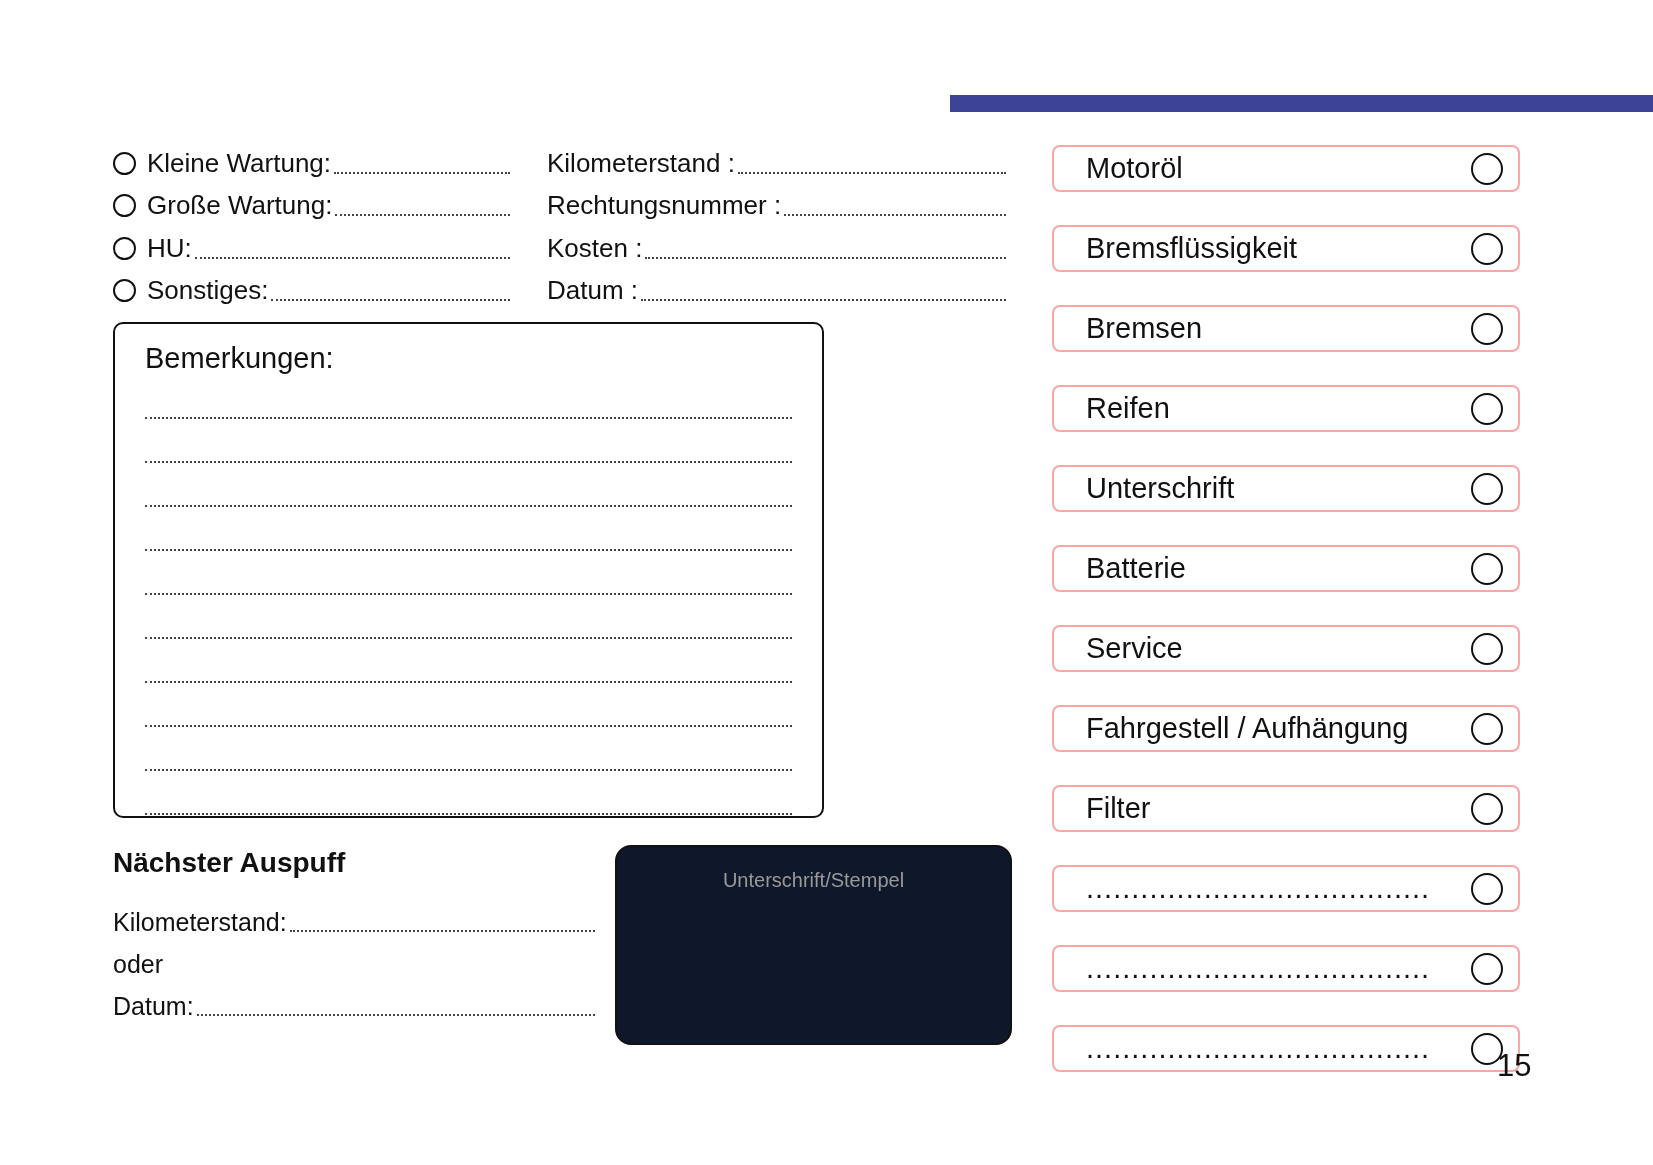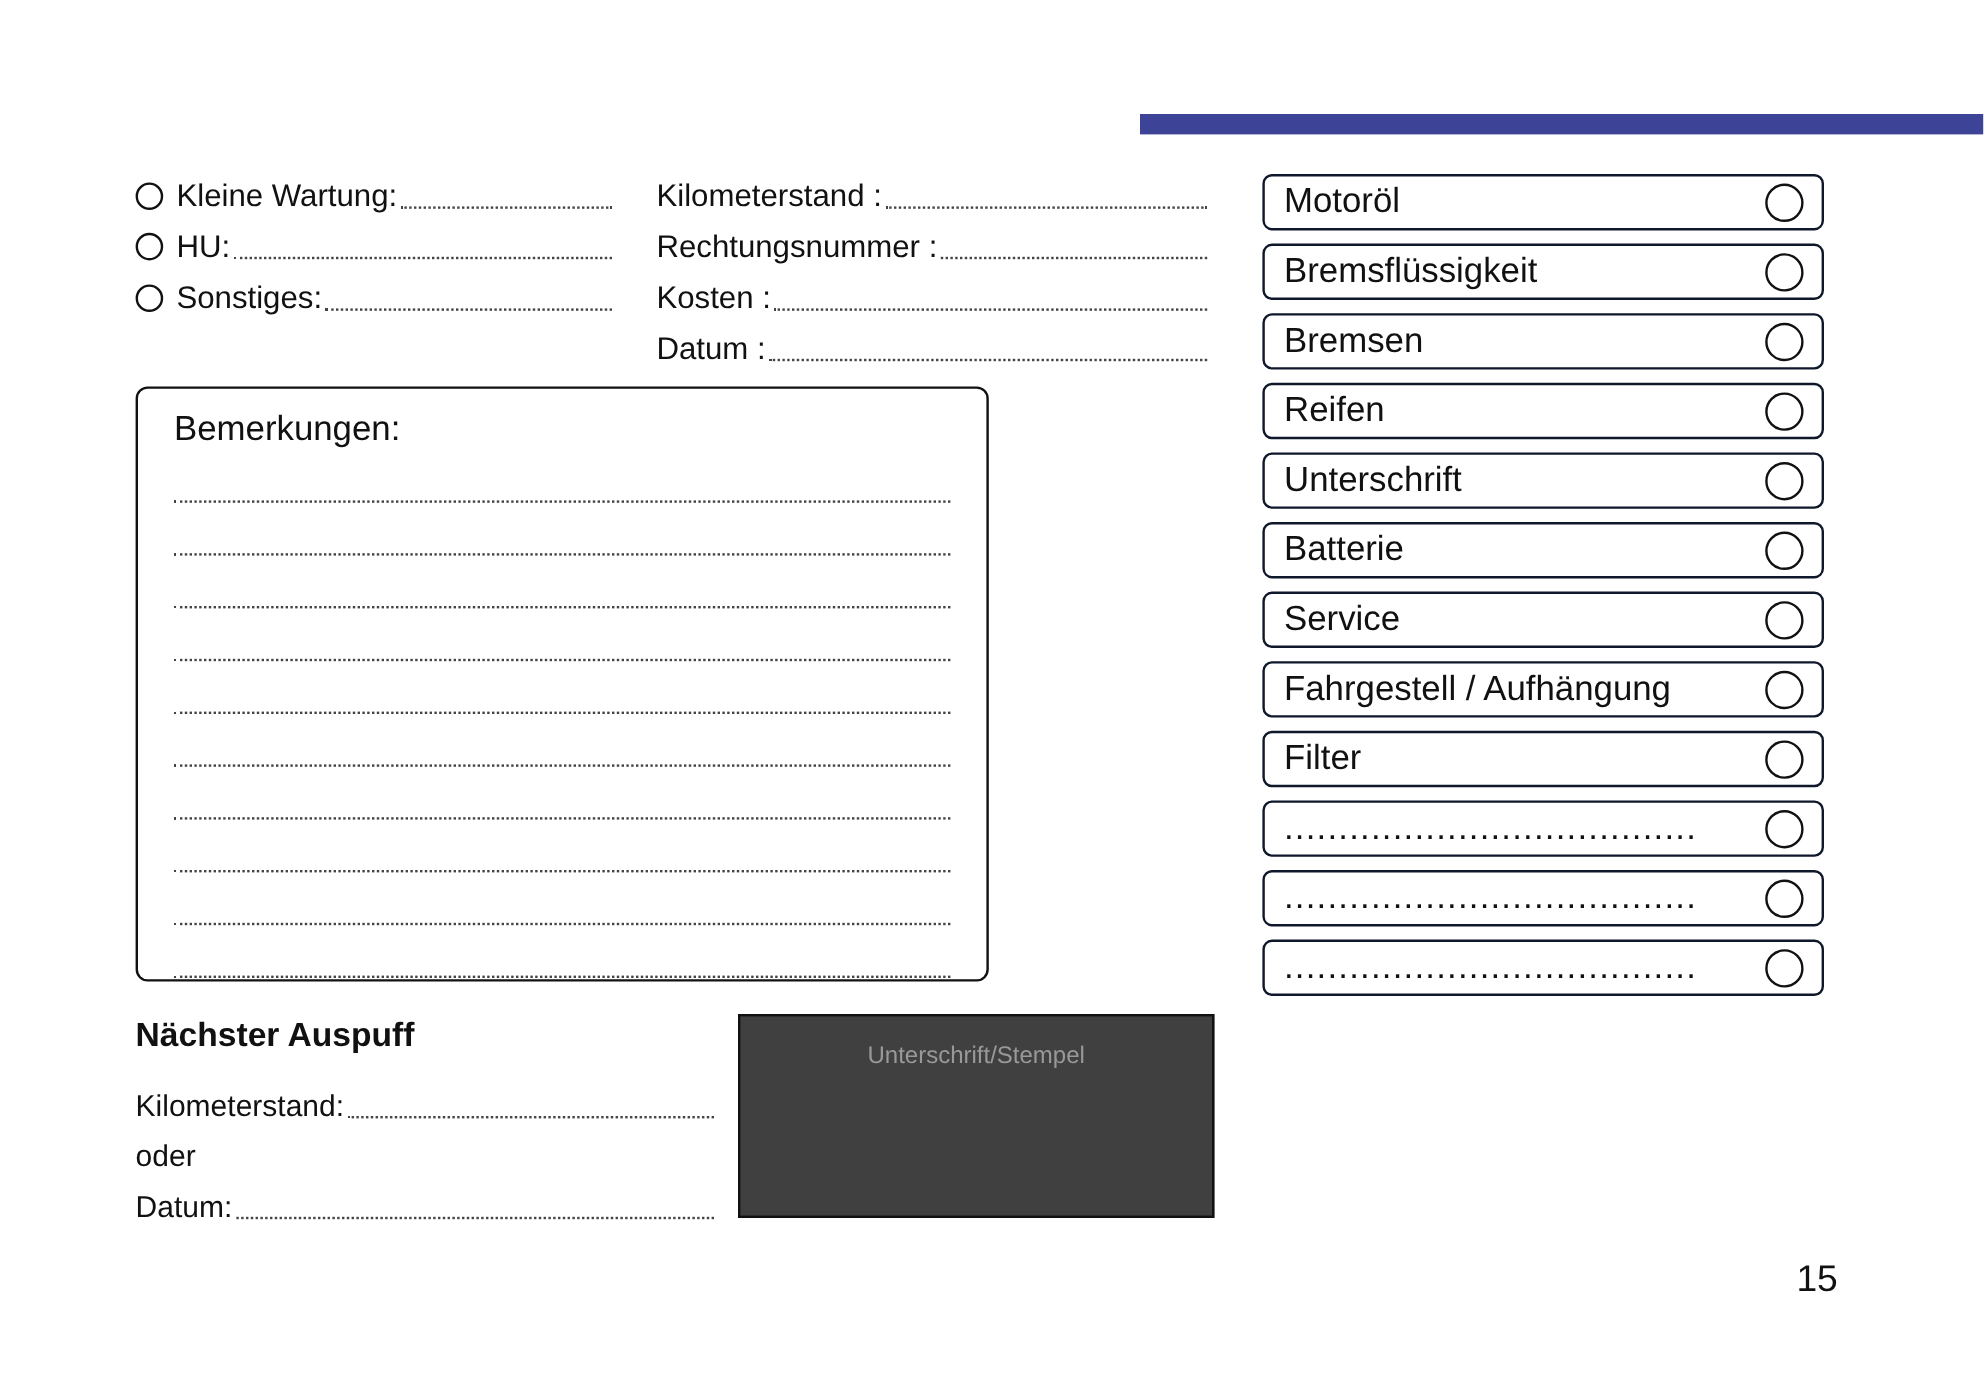--- a/index.html
+++ b/index.html
@@ -102,47 +102,47 @@
     font-size: 25px;
     height: 42px;
     display: flex;
     align-items: flex-end;
   }
 
   
   .signature-box {
     position: absolute;
     left: 615px; top: 845px;
-    width: 397px; height: 170px;
+    width: 397px; height: 200px;
     border: 2px solid #111;
-    border-radius: 0;
-    background: #404040;
+    border-radius: 16px;
+    background: #0f172a;
   }
   .sig-label {
     text-align: center;
     color: #999;
     font-size: 20px;
     padding-top: 22px;
   }
 
   
   .checklist {
     position: absolute;
     left: 1052px; top: 145px;
     width: 468px;
   }
   .check-item {
     height: 47px;
-    border: 2px solid #0f172a;
+    border: 2px solid #fca5a5;
     border-radius: 8px;
-    margin-bottom: 11px;
+    margin-bottom: 33px;
     display: flex;
     align-items: center;
     justify-content: space-between;
-    padding: 0 15px 0 16px;
+    padding: 0 15px 0 32px;
     background: #fff;
   }
   .check-label {
     font-size: 29px;
     white-space: nowrap;
     overflow: hidden;
   }
   .check-label.dotted { letter-spacing: 1px; }
   .check-circle {
     width: 32px; height: 32px;
@@ -169,20 +169,25 @@
 
   <div class="top-form">
     <div class="col-service">
       <div class="form-row">
         <span class="radio"></span>
         <span class="lbl">Kleine Wartung:</span>
         <span class="dotfill"></span>
       </div>
       <div class="form-row">
         <span class="radio"></span>
+        <span class="lbl">Große Wartung:</span>
+        <span class="dotfill"></span>
+      </div>
+      <div class="form-row">
+        <span class="radio"></span>
         <span class="lbl">HU:</span>
         <span class="dotfill"></span>
       </div>
       <div class="form-row">
         <span class="radio"></span>
         <span class="lbl">Sonstiges:</span>
         <span class="dotfill"></span>
       </div>
     </div>
     <div class="col-details">

